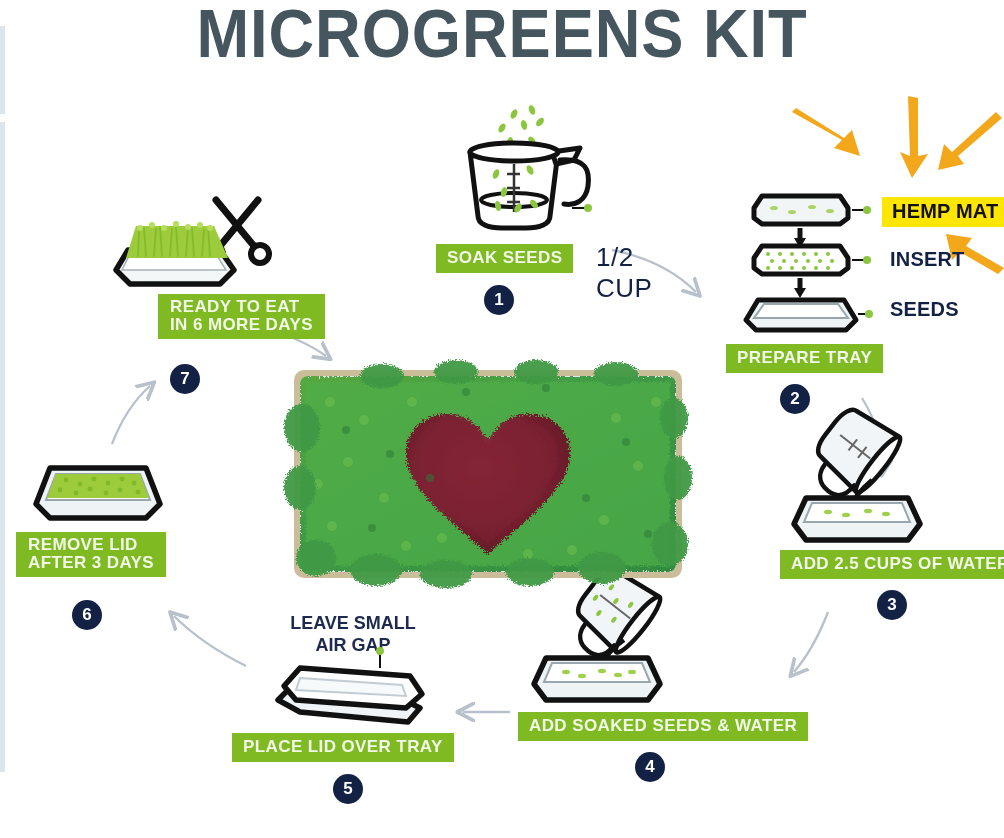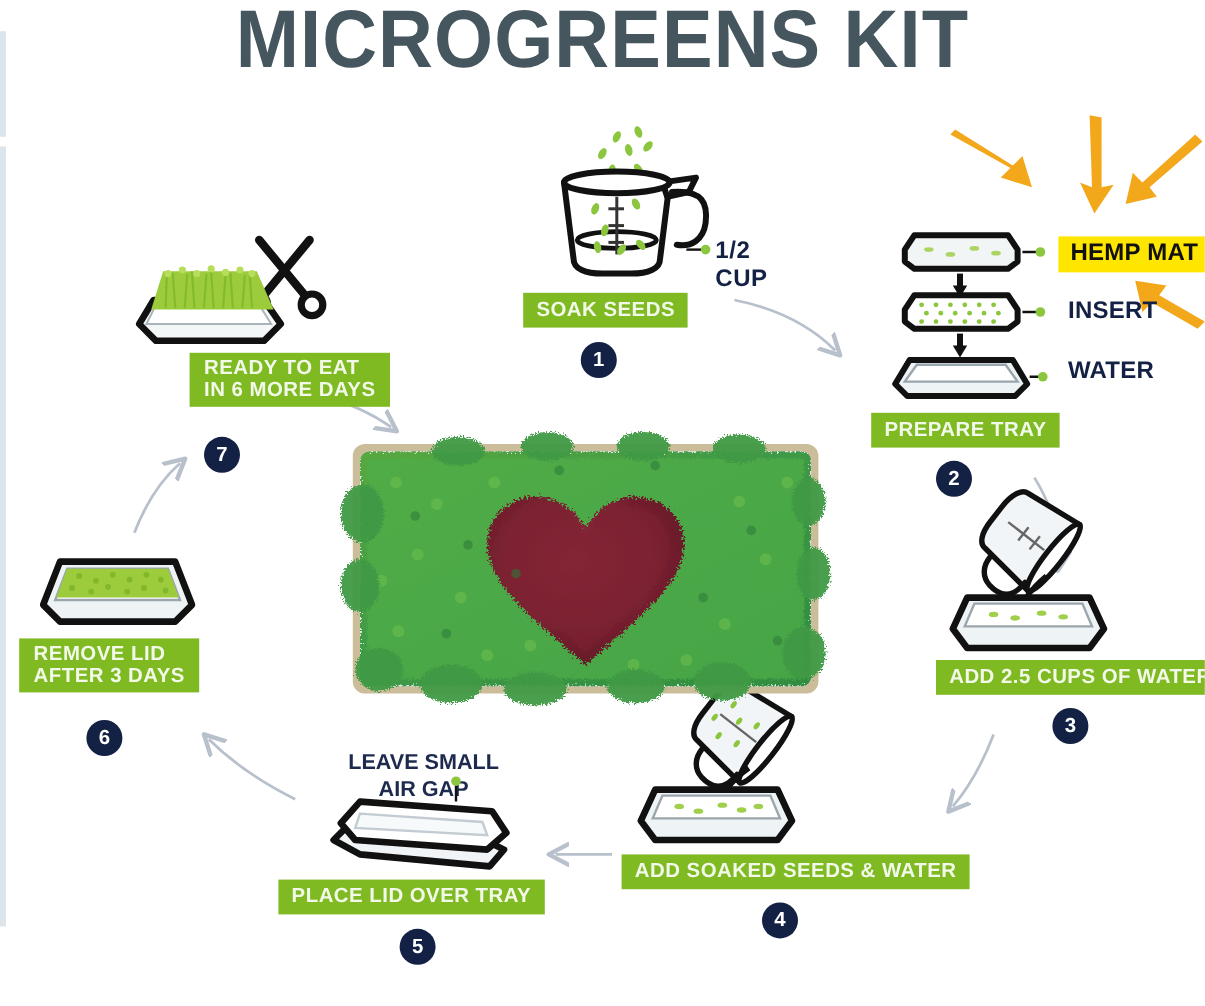--- a/index.html
+++ b/index.html
@@ -58,25 +58,24 @@
     font-size:20px; font-weight:bold; color:#132145;
     letter-spacing:0.2px; white-space:nowrap;
     font-family:"Liberation Sans", sans-serif;
   }
   .side-label.hi { background:#ffe600; color:#111111; padding:3px 10px 4px 10px; }
 
   .small-note {
     font-size:18px; font-weight:bold; color:#1d2a4d;
     line-height:22px; text-align:center;
     font-family:"Liberation Sans", sans-serif;
-    margin-top:12px;
   }
 
-  .cup-note { font-size:20px; font-weight:bold; color:#132145; letter-spacing:0.5px;
-              font-family:"Liberation Sans", sans-serif; }
+  .cup-note { font-size:26px; font-weight:normal; color:#132145; letter-spacing:0.5px;
+              font-family:"Liberation Sans", sans-serif;margin-top:44px; }
 
   svg { display:block; overflow:visible; }
 
   
   .center-photo { position:absolute; left:286px; top:358px; width:404px; height:230px; }
 </style>
 </head>
 <body>
 
 <div id="root">
@@ -222,21 +221,21 @@
       <line x1="116" y1="24" x2="128" y2="24" stroke="#111111" stroke-width="2"></line>
       <circle cx="131" cy="24" r="4" fill="#8cc63f"></circle>
       <line x1="116" y1="74" x2="128" y2="74" stroke="#111111" stroke-width="2"></line>
       <circle cx="131" cy="74" r="4" fill="#8cc63f"></circle>
       <line x1="122" y1="128" x2="130" y2="128" stroke="#111111" stroke-width="2"></line>
       <circle cx="133" cy="128" r="4" fill="#8cc63f"></circle>
     </svg>
 
     <div class="side-label hi" style="position:absolute;left:160px;top:11px;">HEMP MAT</div>
     <div class="side-label" style="position:absolute;left:168px;top:62px;">INSERT</div>
-    <div class="side-label" style="position:absolute;left:168px;top:112px;">WATER</div>
+    <div class="side-label" style="position:absolute;left:168px;top:112px;">SEEDS</div>
 
     <div class="badge" style="position:absolute;left:4px;top:158px;">PREPARE TRAY</div>
 
     <div class="numcircle" style="position:absolute;left:58px;top:198px;">2</div>
   </div>
 
   <div class="step" style="left:780px; top:432px; width:224px;">
 
     <svg width="220" height="120" viewBox="0 0 220 120" style="position:absolute;left:0;top:0;">
 

